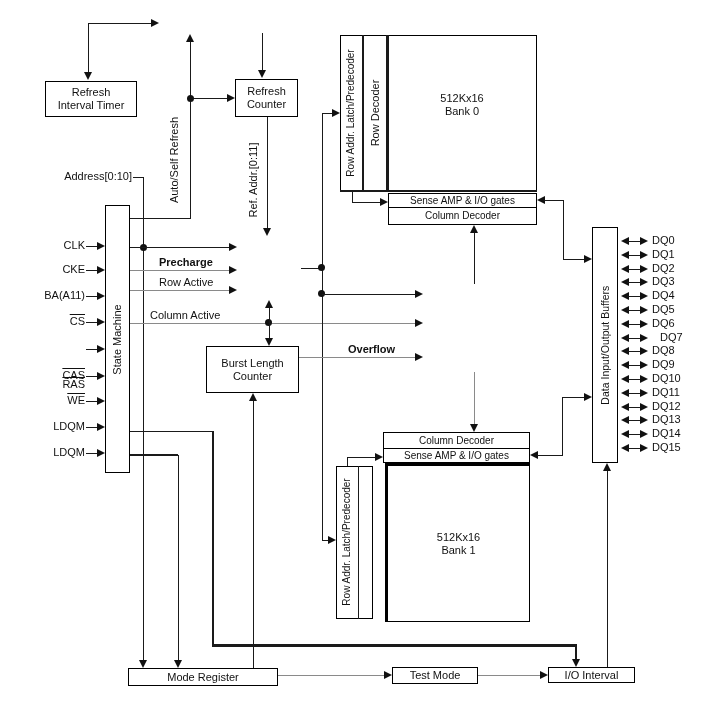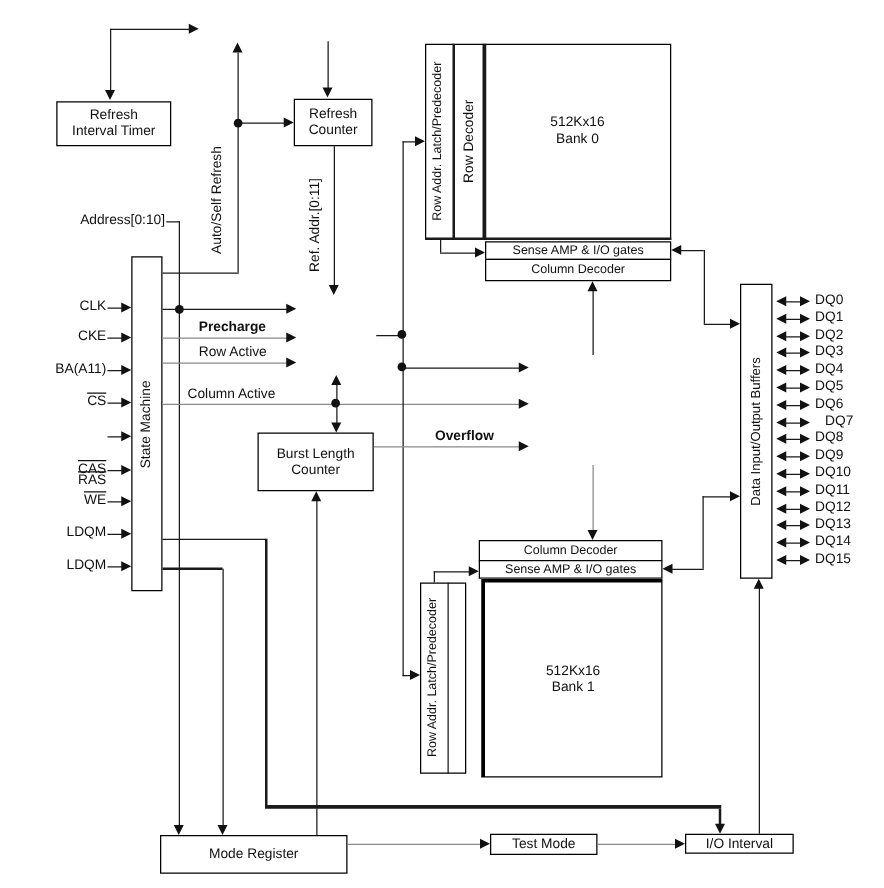--- a/index.html
+++ b/index.html
@@ -180,21 +180,21 @@
     <div class="lbl" style="left:652px;top:413px;">DQ13</div>
   <i class="ah al" style="left:621px;top:430px;"></i>
     <i class="hl" style="left:627px;top:434px;width:14px;"></i>
     <i class="ah ar" style="left:640px;top:430px;"></i>
     <div class="lbl" style="left:652px;top:427px;">DQ14</div>
   <i class="ah al" style="left:621px;top:444px;"></i>
     <i class="hl" style="left:627px;top:448px;width:14px;"></i>
     <i class="ah ar" style="left:640px;top:444px;"></i>
     <div class="lbl" style="left:652px;top:441px;">DQ15</div>
 
-  <div class="b" style="left:128px;top:668px;width:150px;height:31px;">
+  <div class="b" style="left:128px;top:668px;width:150px;height:18px;">
     <span>Mode Register</span>
   </div>
   <div class="b" style="left:392px;top:667px;width:86px;height:17px;">
     <span>Test Mode</span>
   </div>
   <div class="b" style="left:548px;top:667px;width:87px;height:16px;">
     <span>I/O Interval</span>
   </div>
 
   <i class="hl" style="left:88px;top:23px;width:64px;"></i>

